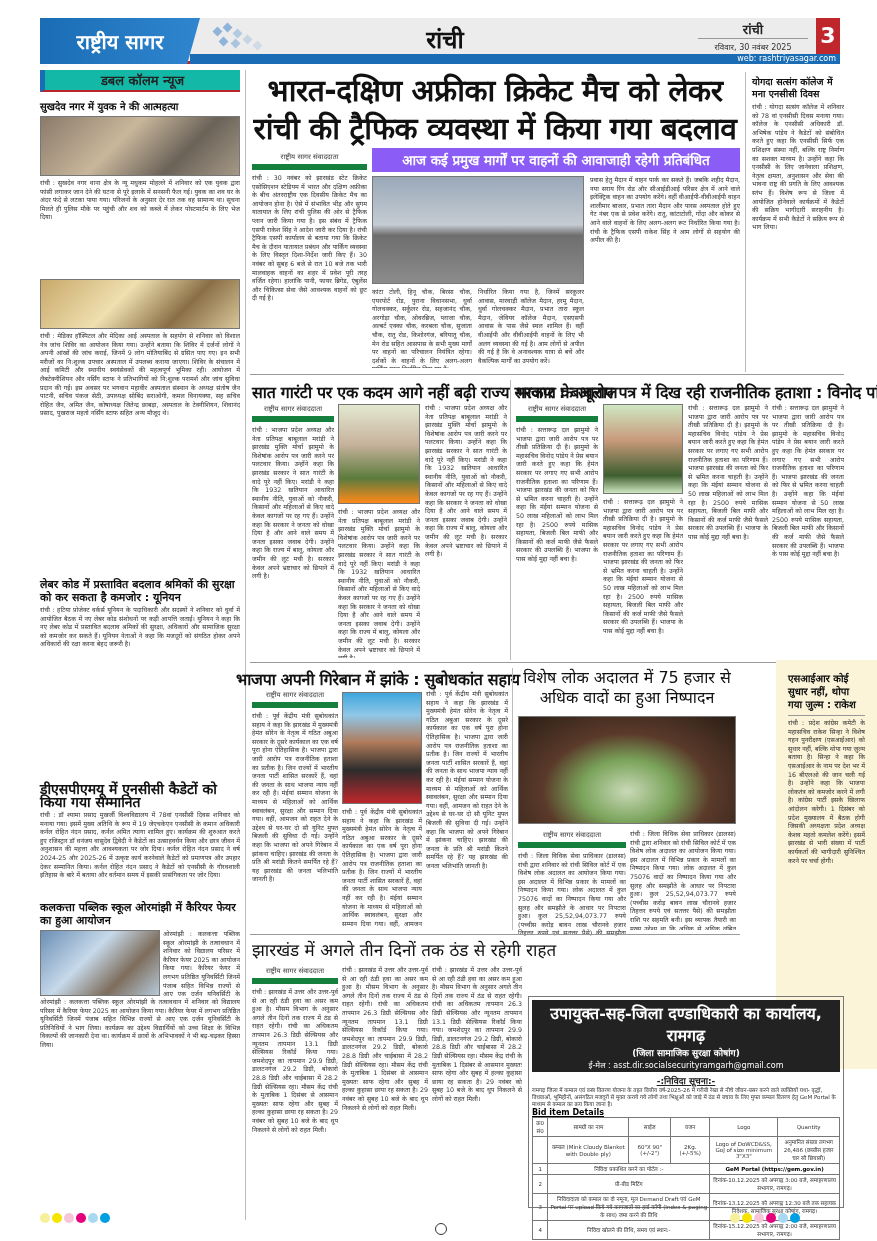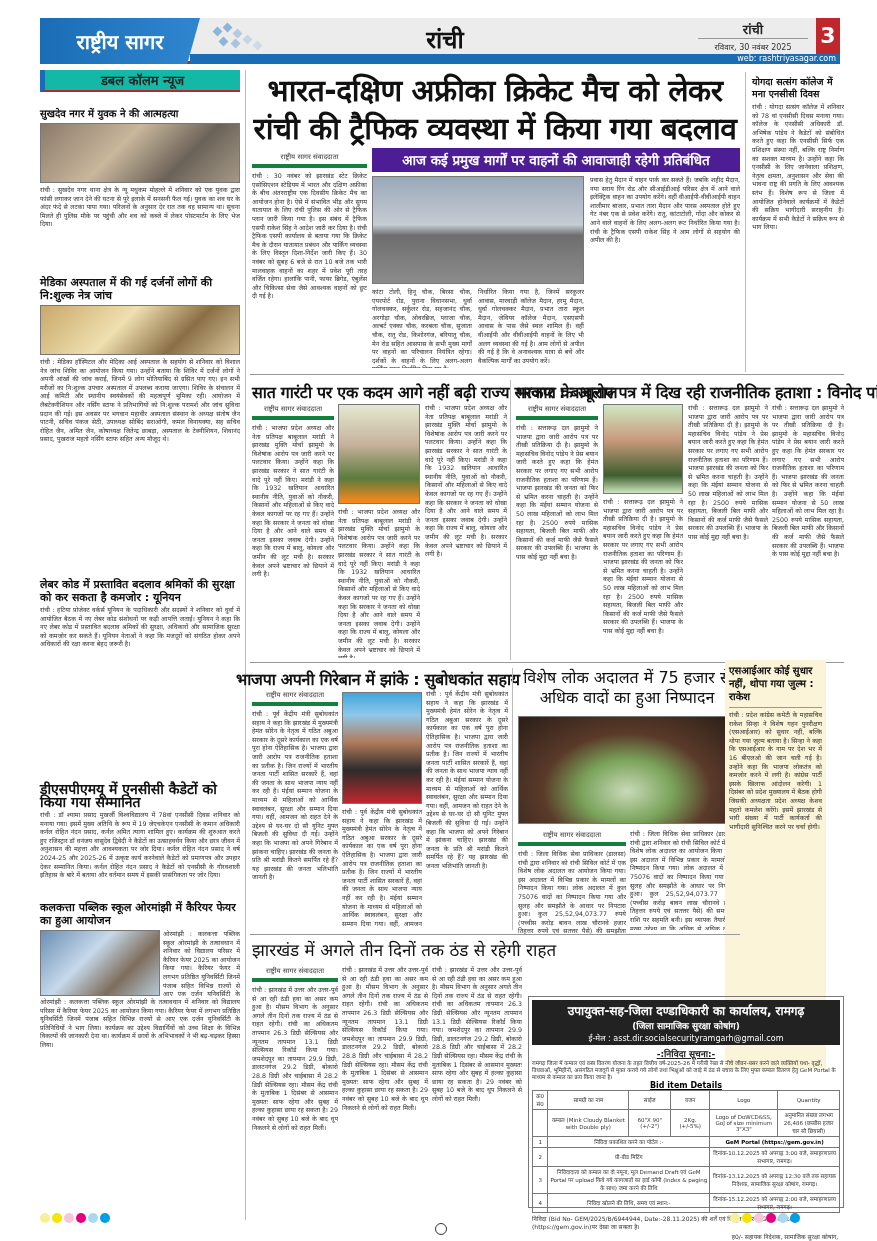--- a/index.html
+++ b/index.html
@@ -15,42 +15,42 @@
   .dateblock .c { font-size: 13px; font-weight: bold; border-bottom: 1px solid #999; }
   .dateblock .d { font-size: 8px; color: #333; margin-top: 2px; }
   .pagenum { position: absolute; right: 0; top: 0; width: 24px; height: 36px; background: #c0272d; color: #fff; font-size: 22px; font-weight: bold; text-align: center; line-height: 36px; }
   .webbar { position: absolute; right: 0; top: 36px; width: 190px; height: 10px; background: #1a6db5; color: #fff; font-size: 8px; text-align: right; padding-right: 4px; line-height: 10px; }
   .bluebar { position:absolute; left:150px; top:36px; width:460px; height:10px; background:#1a6db5; }
 
   
   .col { position: absolute; }
   .text { font-size: 6.3px; line-height: 8.6px; color: #333; text-align: justify; }
   .hl { font-weight: bold; color: #111; }
-  .byline { font-size: 7px; text-align: center; color: #333; border-bottom: 4px solid #15803d; padding-bottom: 3px; margin-bottom: 4px; }
+  .byline { font-size: 7px; text-align: center; color: #333; border-bottom: 6px solid #15803d; padding-bottom: 3px; margin-bottom: 4px; }
   .photo { background: linear-gradient(135deg,#8a7a6a,#c9b79c 40%,#6b6258 70%,#a59987); border: 1px solid #777; }
   .vline { position:absolute; width:1px; background:#bbb; }
   .hline { position:absolute; height:1px; background:#999; }
 
   
   .dc-head { position:absolute; left:0; top:52px; width:200px; height:22px; background:#14b8a6; border-left:5px solid #1a6db5; border-bottom:2px solid #b8262c; font-size:13px; font-weight:bold; text-align:center; line-height:22px; }
 
   .main-hl { position:absolute; left:210px; top:54px; width:490px; font-size:30px; line-height:38px; font-weight:bold; text-align:center; color:#111; letter-spacing:-0.5px; }
-  .red-banner { position:absolute; left:332px; top:130px; width:368px; height:24px; background:#4c1d95; color:#fff; font-size:13.5px; font-weight:bold; text-align:center; line-height:24px; }
+  .red-banner { position:absolute; left:332px; top:130px; width:368px; height:24px; background:#8b5cf6; color:#fff; font-size:13.5px; font-weight:bold; text-align:center; line-height:24px; }
 
   .sec-hl { font-size:16px; font-weight:bold; color:#111; letter-spacing:-0.3px; white-space:nowrap; }
   .side-box { background:#fbf4d8; }
 
   .ad { position:absolute; left:488px; top:978px; width:316px; height:212px; border:1px solid #777; padding:3px; }
   .ad-head { background:#222; color:#fff; text-align:center; padding:2px; }
-  .ad-head .t1 { font-size:12px; font-weight:bold; }
+  .ad-head .t1 { font-size:16px; font-weight:bold; }
   .ad-head .t2 { font-size:9px; font-weight:bold; }
   .ad-head .t3 { font-size:8px; }
   .ad-title { text-align:center; font-size:9px; font-weight:bold; text-decoration:underline; margin-top:2px; }
   .ad-body { font-size:5.5px; line-height:7px; color:#333; }
-  .bid-title { text-align:center; font-size:8px; font-weight:bold; text-decoration:underline; color:#000; }
+  .bid-title { text-align:left; font-size:8px; font-weight:bold; text-decoration:underline; color:#000; }
   table.bid { width:100%; border-collapse:collapse; font-size:5.5px; }
   table.bid td { border:1px solid #777; padding:1px 2px; text-align:center; color:#333; vertical-align:middle; }
   .ad-foot { font-size:6px; color:#333; margin-top:2px; }
   .ad-foot b { font-size:7px; color:#000; }
 
   .reg { position:absolute; display:flex; gap:2px; }
   .reg span { width:10px; height:10px; border-radius:50%; display:inline-block; }
   .footmark { position:absolute; left:395px; top:1205px; width:12px; height:12px; border:1px solid #333; border-radius:50%; }
 </style>
 </head>
@@ -74,28 +74,27 @@
     <div class="dateblock">
       <div class="c">रांची</div>
       <div class="d">रविवार, 30 नवंबर 2025</div>
     </div>
     <div class="pagenum">3</div>
     <div class="webbar">web: rashtriyasagar.com</div>
   </div>
 
   <div class="dc-head">डबल कॉलम न्यूज</div>
 
-  <div class="col" style="left:0;top:89px;width:200px;">
+  <div class="col" style="left:0;top:82px;width:200px;">
     <div class="hl" style="font-size:10px;line-height:13px;">सुखदेव नगर में युवक ने की आत्महत्या</div>
     <div class="photo" style="height:60px;margin:3px 0;"></div>
     <div class="text" style="height:112px;overflow:hidden;">रांची : सुखदेव नगर थाना क्षेत्र के न्यू मधुकम मोहल्ले में शनिवार को एक युवक द्वारा फांसी लगाकर जान देने की घटना से पूरे इलाके में सनसनी फैल गई। युवक का शव घर के अंदर फंदे से लटका पाया गया। परिजनों के अनुसार देर रात तक वह सामान्य था। सूचना मिलते ही पुलिस मौके पर पहुंची और शव को कब्जे में लेकर पोस्टमार्टम के लिए भेज दिया।</div>
   </div>
 
   <div class="col" style="left:0;top:258px;width:200px;">
-    <div class="hl" style="font-size:11px;line-height:13px;">मेडिका अस्पताल में की गई दर्जनों लोगों की नि:शुल्क नेत्र जांच</div>
     <div class="photo" style="height:50px;margin:3px 0;background:linear-gradient(135deg,#c9a86a,#efe0b0 40%,#8a6f45 70%,#d9c79a);"></div>
     <div class="text" style="height:180px;overflow:hidden;">रांची : मेडिका हॉस्पिटल और मेदिका आई अस्पताल के सहयोग से शनिवार को विशाल नेत्र जांच शिविर का आयोजन किया गया। उन्होंने बताया कि शिविर में दर्जनों लोगों ने अपनी आंखों की जांच कराई, जिनमें 9 लोग मोतियाबिंद से ग्रसित पाए गए। इन सभी मरीजों का नि:शुल्क उपचार अस्पताल में उपलब्ध कराया जाएगा। शिविर के संचालन में आई कमिटी और स्थानीय स्वयंसेवकों की महत्वपूर्ण भूमिका रही। आयोजन में लैबटेक्नीशियन और नर्सिंग स्टाफ ने प्रतिभागियों को नि:शुल्क परामर्श और जांच सुविधा प्रदान की गई। इस अवसर पर भगवान महावीर अस्पताल संस्थान के अध्यक्ष संतोष जैन पाटनी, सचिव पंकज सेठी, उपाध्यक्ष सोबिंद सराओगी, कमल विनायक्या, सह सचिव रोहित जैन, अमित जैन, कोषाध्यक्ष जितेन्द्र छाबड़ा, अस्पताल के टेक्नीशियन, शिवानंद प्रसाद, पुखराज महतो नर्सिंग स्टाफ सहित अन्य मौजूद थे।</div>
   </div>
 
   <div class="col" style="left:0;top:560px;width:200px;">
     <div class="hl" style="font-size:11px;line-height:13px;">लेबर कोड में प्रस्तावित बदलाव श्रमिकों की सुरक्षा को कर सकता है कमजोर : यूनियन</div>
     <div class="text" style="height:130px;overflow:hidden;margin-top:2px;">रांची : हटिया प्रोजेक्ट वर्कर्स यूनियन के पदाधिकारी और सदस्यों ने शनिवार को धुर्वा में आयोजित बैठक में नए लेबर कोड संशोधनों पर कड़ी आपत्ति जताई। यूनियन ने कहा कि नए लेबर कोड में प्रस्तावित बदलाव श्रमिकों की सुरक्षा, अधिकारों और सामाजिक सुरक्षा को कमजोर कर सकते हैं। यूनियन नेताओं ने कहा कि मजदूरों को संगठित होकर अपने अधिकारों की रक्षा करना बेहद जरूरी है।</div>
   </div>
 
   <div class="col" style="left:0;top:765px;width:200px;">
@@ -168,21 +167,21 @@
   <div class="vline" style="left:472px;top:650px;height:262px;"></div>
 
   <div class="col" style="left:478px;top:650px;width:218px;font-size:16px;line-height:20px;font-weight:normal;text-align:center;color:#111;">विशेष लोक अदालत में 75 हजार से अधिक वादों का हुआ निष्पादन</div>
   <div class="col photo" style="left:478px;top:698px;width:218px;height:108px;background:radial-gradient(ellipse at 50% 70%,#c9d9b8 0%,#7aa35a 30%,#5a3a2a 55%,#2a1e16 100%);"></div>
   <div class="col" style="left:478px;top:812px;width:108px;">
     <div class="byline">राष्ट्रीय सागर संवाददाता</div>
     <div class="text" style="height:86px;overflow:hidden;">रांची : जिला विधिक सेवा प्राधिकार (डालसा) रांची द्वारा शनिवार को रांची सिविल कोर्ट में एक विशेष लोक अदालत का आयोजन किया गया। इस अदालत में विभिन्न प्रकार के मामलों का निष्पादन किया गया। लोक अदालत में कुल 75076 वादों का निष्पादन किया गया और सुलह और समझौते के आधार पर निपटारा हुआ। कुल 25,52,94,073.77 रुपये (पच्चीस करोड़ बावन लाख चौरानवे हजार तिहत्तर रुपये एवं सतत्तर पैसे) की समझौता राशि पर सहमति बनी। इस व्यापक तैयारी का मुख्य उद्देश्य था कि अधिक से अधिक लंबित वादों का त्वरित और प्रभावी ढंग से निस्तारण किया जा सके।</div>
   </div>
   <div class="col text" style="left:590px;top:812px;width:106px;height:100px;overflow:hidden;">रांची : जिला विधिक सेवा प्राधिकार (डालसा) रांची द्वारा शनिवार को रांची सिविल कोर्ट में एक विशेष लोक अदालत का आयोजन किया गया। इस अदालत में विभिन्न प्रकार के मामलों का निष्पादन किया गया। लोक अदालत में कुल 75076 वादों का निष्पादन किया गया और सुलह और समझौते के आधार पर निपटारा हुआ। कुल 25,52,94,073.77 रुपये (पच्चीस करोड़ बावन लाख चौरानवे हजार तिहत्तर रुपये एवं सतत्तर पैसे) की समझौता राशि पर सहमति बनी। इस व्यापक तैयारी का मुख्य उद्देश्य था कि अधिक से अधिक लंबित वादों का त्वरित और प्रभावी ढंग से निस्तारण किया जा सके।</div>
 
-  <div class="col side-box" style="left:685px;top:642px;width:101px;height:409px;padding:4px;">
+  <div class="col side-box" style="left:736px;top:642px;width:101px;height:409px;padding:12px;">
     <div class="hl" style="font-size:10px;line-height:13px;">एसआईआर कोई सुधार नहीं, थोपा गया जुल्म : राकेश</div>
     <div class="text" style="height:266px;overflow:hidden;margin-top:4px;border-top:1px solid #999;padding-top:3px;">रांची : प्रदेश कांग्रेस कमेटी के महासचिव राकेश सिन्हा ने विशेष गहन पुनरीक्षण (एसआईआर) को सुधार नहीं, बल्कि थोपा गया जुल्म बताया है। सिन्हा ने कहा कि एसआईआर के नाम पर देश भर में 16 बीएलओ की जान चली गई है। उन्होंने कहा कि भाजपा लोकतंत्र को कमजोर करने में लगी है। कांग्रेस पार्टी इसके खिलाफ आंदोलन करेगी। 1 दिसंबर को प्रदेश मुख्यालय में बैठक होगी जिसकी अध्यक्षता प्रदेश अध्यक्ष केशव महतो कमलेश करेंगे। इसमें झारखंड से भारी संख्या में पार्टी कार्यकर्ता की भागीदारी सुनिश्चित करने पर चर्चा होगी।</div>
   </div>
 
   <div class="hline" style="left:210px;top:916px;width:490px;"></div>
 
   <div class="col" style="left:212px;top:920px;font-size:17px;font-weight:normal;color:#111;white-space:nowrap;">झारखंड में अगले तीन दिनों तक ठंड से रहेगी राहत</div>
   <div class="col" style="left:212px;top:948px;width:86px;">
     <div class="byline">राष्ट्रीय सागर संवाददाता</div>
     <div class="text" style="height:225px;overflow:hidden;">रांची : झारखंड में उत्तर और उत्तर-पूर्व से आ रही ठंडी हवा का असर कम हुआ है। मौसम विभाग के अनुसार अगले तीन दिनों तक राज्य में ठंड से राहत रहेगी। रांची का अधिकतम तापमान 26.3 डिग्री सेल्सियस और न्यूनतम तापमान 13.1 डिग्री सेल्सियस रिकॉर्ड किया गया। जमशेदपुर का तापमान 29.9 डिग्री, डालटनगंज 29.2 डिग्री, बोकारो 28.8 डिग्री और चाईबासा में 28.2 डिग्री सेल्सियस रहा। मौसम केंद्र रांची के मुताबिक 1 दिसंबर से आसमान मुख्यतः साफ रहेगा और सुबह में हल्का कुहासा छाया रह सकता है। 29 नवंबर को सुबह 10 बजे के बाद धूप निकलने से लोगों को राहत मिली।</div>

